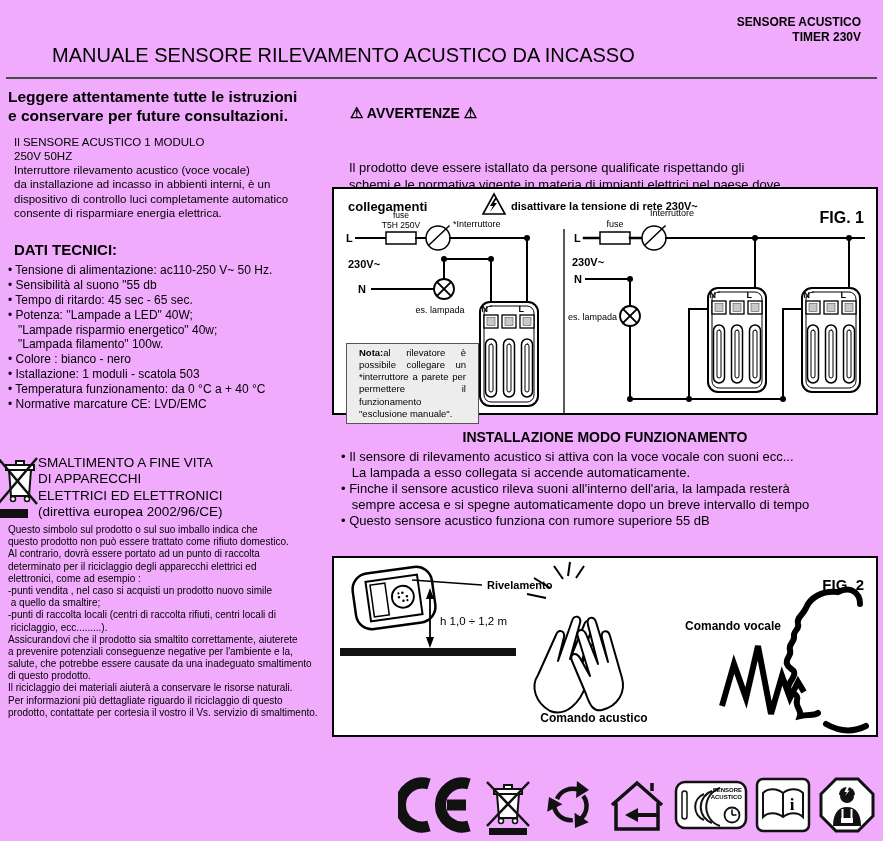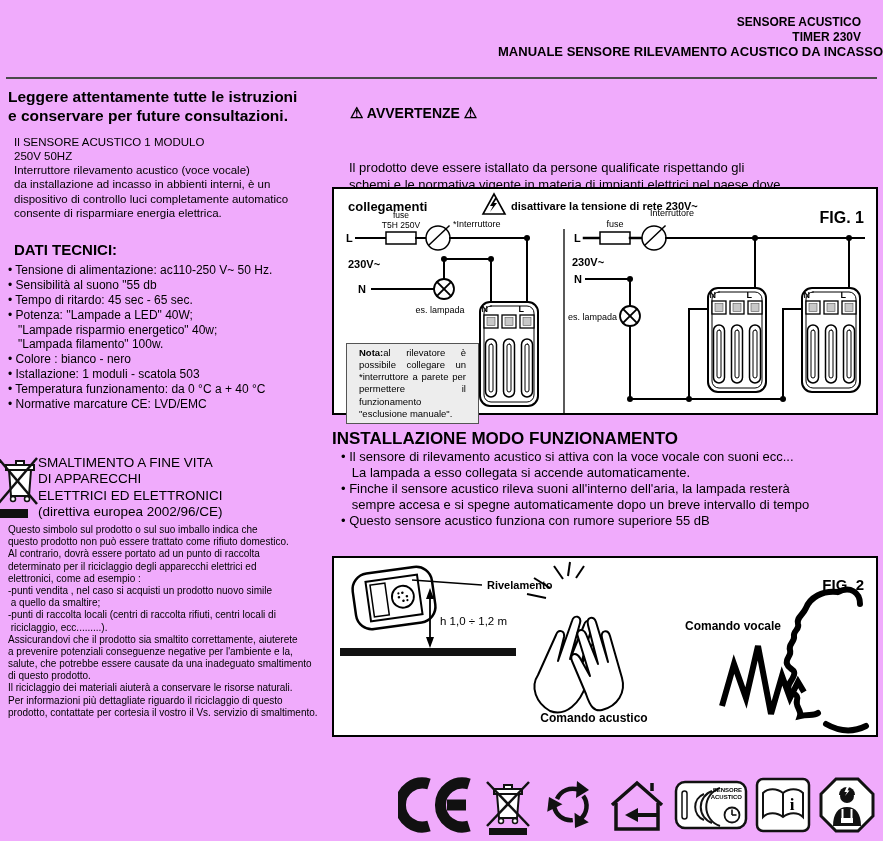--- a/index.html
+++ b/index.html
@@ -3,37 +3,37 @@
 <meta charset="utf-8">
 <style>
   * { margin:0; padding:0; box-sizing:border-box; }
   html,body { background:#fff; }
   body { width:883px; height:841px; font-family:"Liberation Sans", sans-serif; color:#000; position:relative; overflow:hidden; }
   #page { position:relative; width:883px; height:841px; background:#f0abfc; }
   .abs { position:absolute; }
   .pre { white-space:pre-line; }
   .prew { white-space:pre-wrap; }
   .corner { top:15px; right:22px; text-align:right; font-weight:bold; font-size:12px; line-height:1.25; }
-  .title { top:44px; left:0; width:100%; text-align:right; font-weight:bold; font-size:13px; padding-left:52px; }
+  .title { top:44px; left:0; width:100%; text-align:left; font-weight:normal; font-size:20px; padding-left:52px; }
   .hr { top:77px; left:6px; right:6px; height:2px; background:#4a4a4a; }
   .intro-h { top:88px; left:8px; width:322px; font-weight:bold; font-size:15.5px; line-height:1.2; }
   .intro-b { top:135px; left:14px; width:314px; font-size:11.5px; line-height:1.23; }
   .dt-h { top:241px; left:14px; font-weight:bold; font-size:15px; }
   .dt-list { top:263px; left:8px; width:320px; font-size:12px; line-height:1.24; }
   .disp-icon { top:452px; left:0; }
   .disp-h { top:455px; left:38px; font-size:13.5px; line-height:1.22; }
   .disp-b { top:524px; left:8px; width:320px; font-size:10px; line-height:1.22; }
   .avv-h { top:104px; left:350px; font-weight:bold; font-size:14px; }
   .avv-h .w { font-size:15px; }
   .avv-b { top:124px; left:349px; width:527px; font-size:13px; line-height:1.27;margin-top:36px; }
   .figbox { border:2px solid #000; background:#fff; }
   .fig1 { top:187px; left:332px; width:546px; height:228px; }
   .fig2 { top:556px; left:332px; width:546px; height:181px; }
   .nota { position:absolute; left:12px; top:154px; width:133px; background:#ededed; border:1px solid #555; font-size:9.5px; line-height:1.28; padding:3px 12px; text-align:justify; }
-  .inst-h { top:429px; left:332px; width:546px; text-align:left; font-weight:bold; font-size:17px; }
+  .inst-h { top:429px; left:332px; width:546px; text-align:center; font-weight:bold; font-size:14px; }
   .inst-b { top:449px; left:341px; width:537px; font-size:13px; line-height:1.24; }
   .footer { top:774px; left:398px; display:flex; align-items:center; gap:7px; }
   svg { display:block; font-family:inherit; }
   svg text { fill:#000; }
 </style>
 </head>
 <body>
 
 <div id="page">
 

